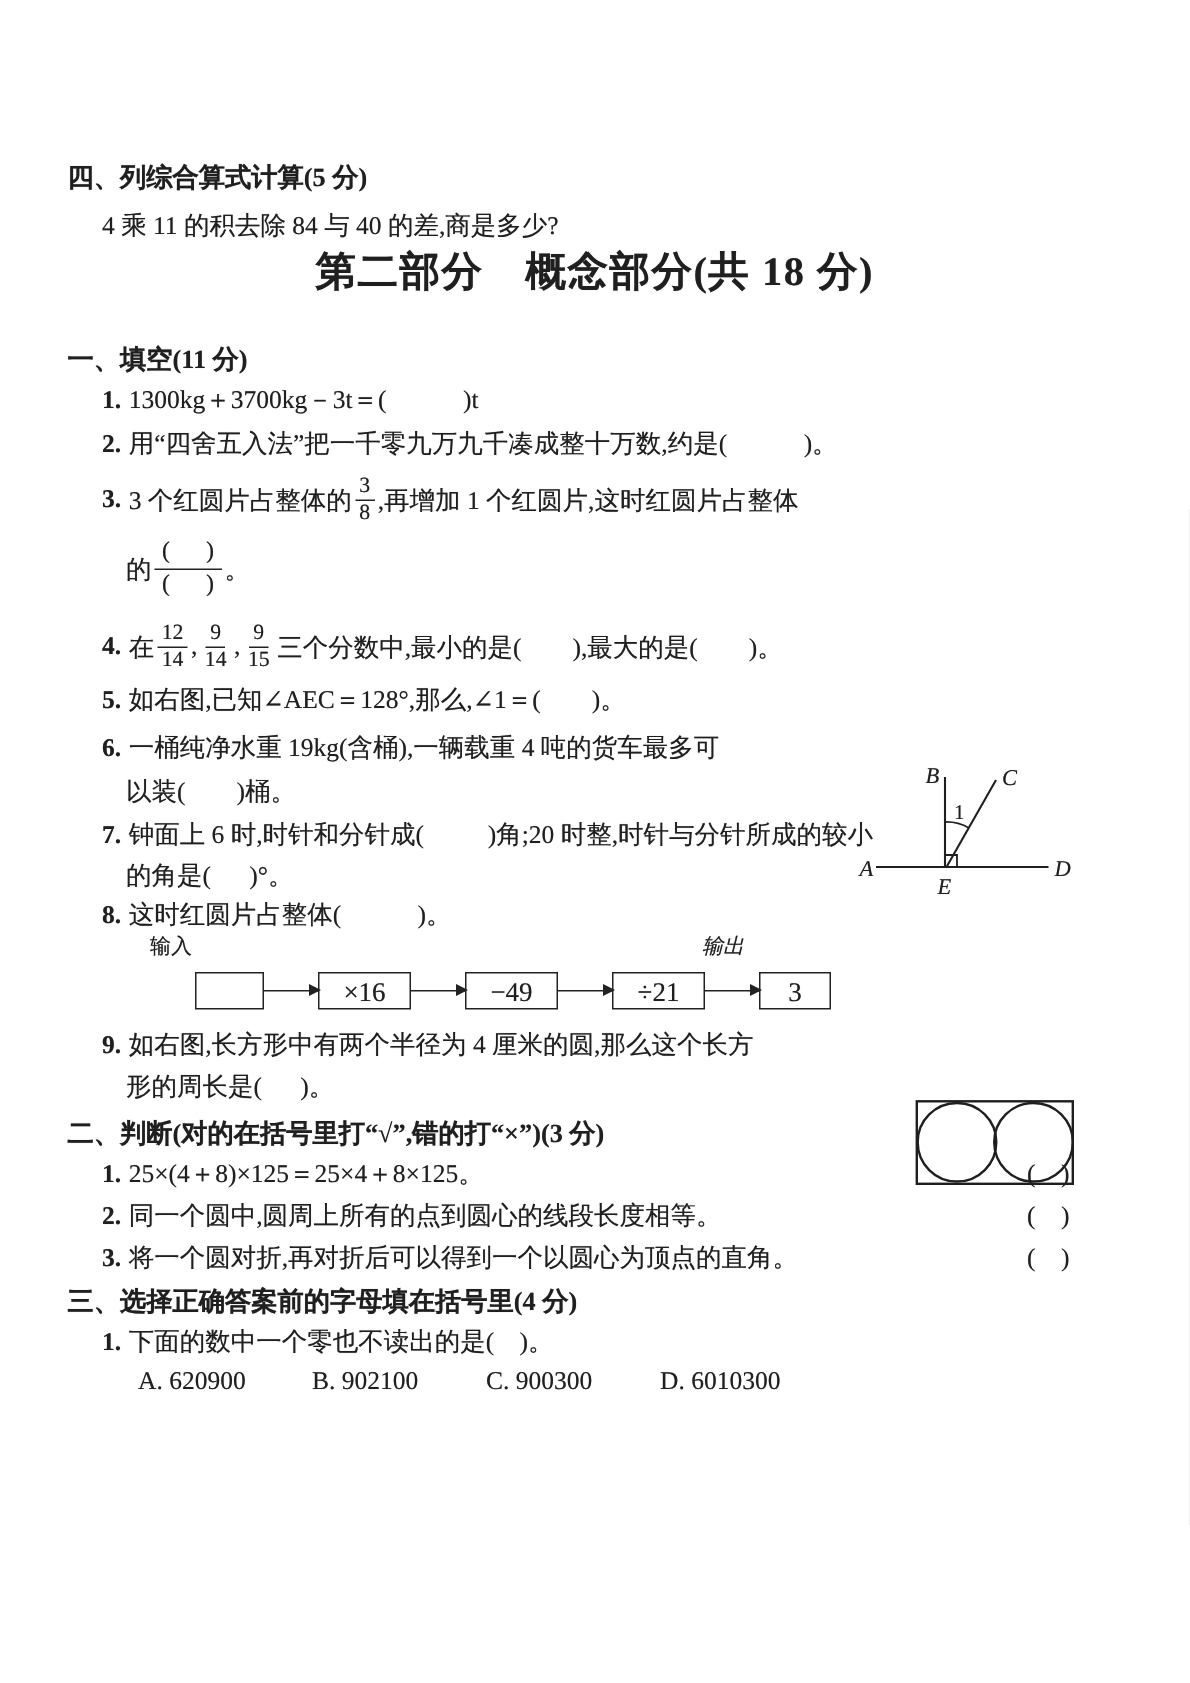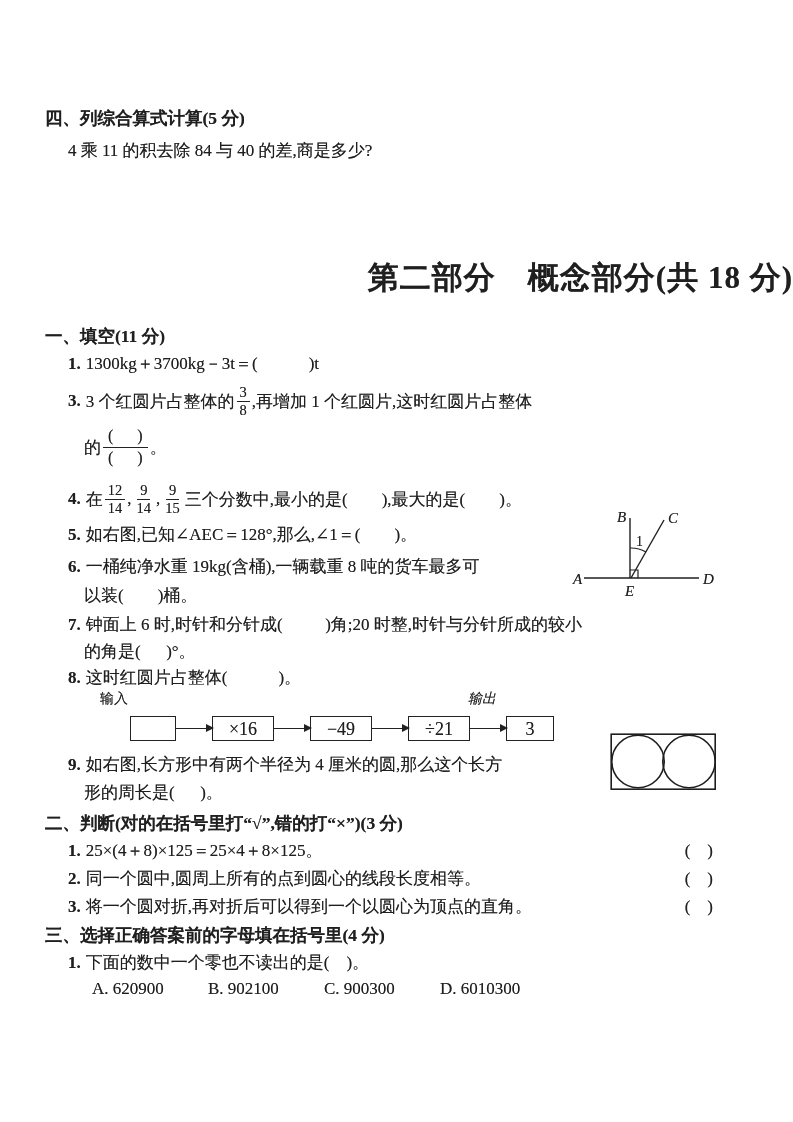--- a/index.html
+++ b/index.html
@@ -14,24 +14,23 @@
     overflow:hidden;
     text-shadow:0 0 .45px rgba(20,20,20,.55);
   }
   [data-bind]{white-space:pre-wrap;}
   .ln{line-height:20px;}
   .hdr{margin-left:45px;font-weight:bold;font-size:17.5px;line-height:21px;margin-top:33px;}
   .q{margin-left:68px;}
   .cont{margin-left:84px;}
   .qnum{font-weight:bold;margin-right:5px;}
   .part-title{
-    margin-top:97px;
-    text-align:right;
+    text-align:center;
     font-weight:bold;
-    font-size:31px;
+    font-size:27px;
     line-height:40px;
     letter-spacing:1px;
   }
   
   .fracline{display:flex;align-items:center;}
   .frac{display:inline-flex;flex-direction:column;align-items:center;
         line-height:1.12;font-size:14.5px;margin:0 2px;vertical-align:middle;}
   .frac .fn{border-bottom:1.4px solid #222;padding:0 3px;}
   .frac .fd{padding:0 3px;}
   .frac.big{font-size:16px;line-height:1.25;}
@@ -74,20 +73,23 @@
   <div class="q ln" style="margin-top:12px;" data-bind="part1_section4.question">4 乘 11 的积去除 84 与 40 的差,商是多少?</div>
 
   <div class="part-title" data-bind="part2.title">第二部分　概念部分(共 18 分)</div>
 
   <div class="hdr ln" style="margin-top:28px;" data-bind="fill_in.header">一、填空(11 分)</div>
 
   <div class="q ln" style="margin-top:7px;">
     <span class="qnum" data-bind="fill_in.q1.num">1.</span><span data-bind="fill_in.q1.text">1300kg＋3700kg－3t＝(            )t</span>
   </div>
 
+  <div class="q ln" style="margin-top:9px;">
+    <span class="qnum" data-bind="fill_in.q2.num">2.</span><span data-bind="fill_in.q2.text">用“四舍五入法”把一千零九万九千凑成整十万数,约是(            )。</span>
+  </div>
 
   <div class="q fracline" style="margin-top:8px;height:38px;">
     <span class="qnum" data-bind="fill_in.q3.num">3.</span>
     <span data-bind="fill_in.q3.pre">3 个红圆片占整体的</span>
     <span class="frac">
       <span class="fn" data-bind="fill_in.q3.frac1.n">3</span>
       <span class="fd" data-bind="fill_in.q3.frac1.d">8</span>
     </span>
     <span data-bind="fill_in.q3.post">,再增加 1 个红圆片,这时红圆片占整体</span>
   </div>
@@ -118,21 +120,21 @@
       <span class="fd" data-bind="fill_in.q4.frac3.d">15</span>
     </span>
     <span data-bind="fill_in.q4.post">三个分数中,最小的是(        ),最大的是(        )。</span>
   </div>
 
   <div class="q ln" style="margin-top:7px;">
     <span class="qnum" data-bind="fill_in.q5.num">5.</span><span data-bind="fill_in.q5.text">如右图,已知∠AEC＝128°,那么,∠1＝(        )。</span>
   </div>
 
   <div class="q ln" style="margin-top:12px;">
-    <span class="qnum" data-bind="fill_in.q6.num">6.</span><span data-bind="fill_in.q6.line1">一桶纯净水重 19kg(含桶),一辆载重 8 吨的货车最多可</span>
+    <span class="qnum" data-bind="fill_in.q6.num">6.</span><span data-bind="fill_in.q6.line1">一桶纯净水重 19kg(含桶),一辆载重 4 吨的货车最多可</span>
   </div>
   <div class="cont ln" style="margin-top:9px;">
     <span data-bind="fill_in.q6.line2">以装(        )桶。</span>
   </div>
 
   <div class="q ln" style="margin-top:9px;">
     <span class="qnum" data-bind="fill_in.q7.num">7.</span><span data-bind="fill_in.q7.line1">钟面上 6 时,时针和分针成(          )角;20 时整,时针与分针所成的较小</span>
   </div>
   <div class="cont ln" style="margin-top:7px;">
     <span data-bind="fill_in.q7.line2">的角是(      )°。</span>

